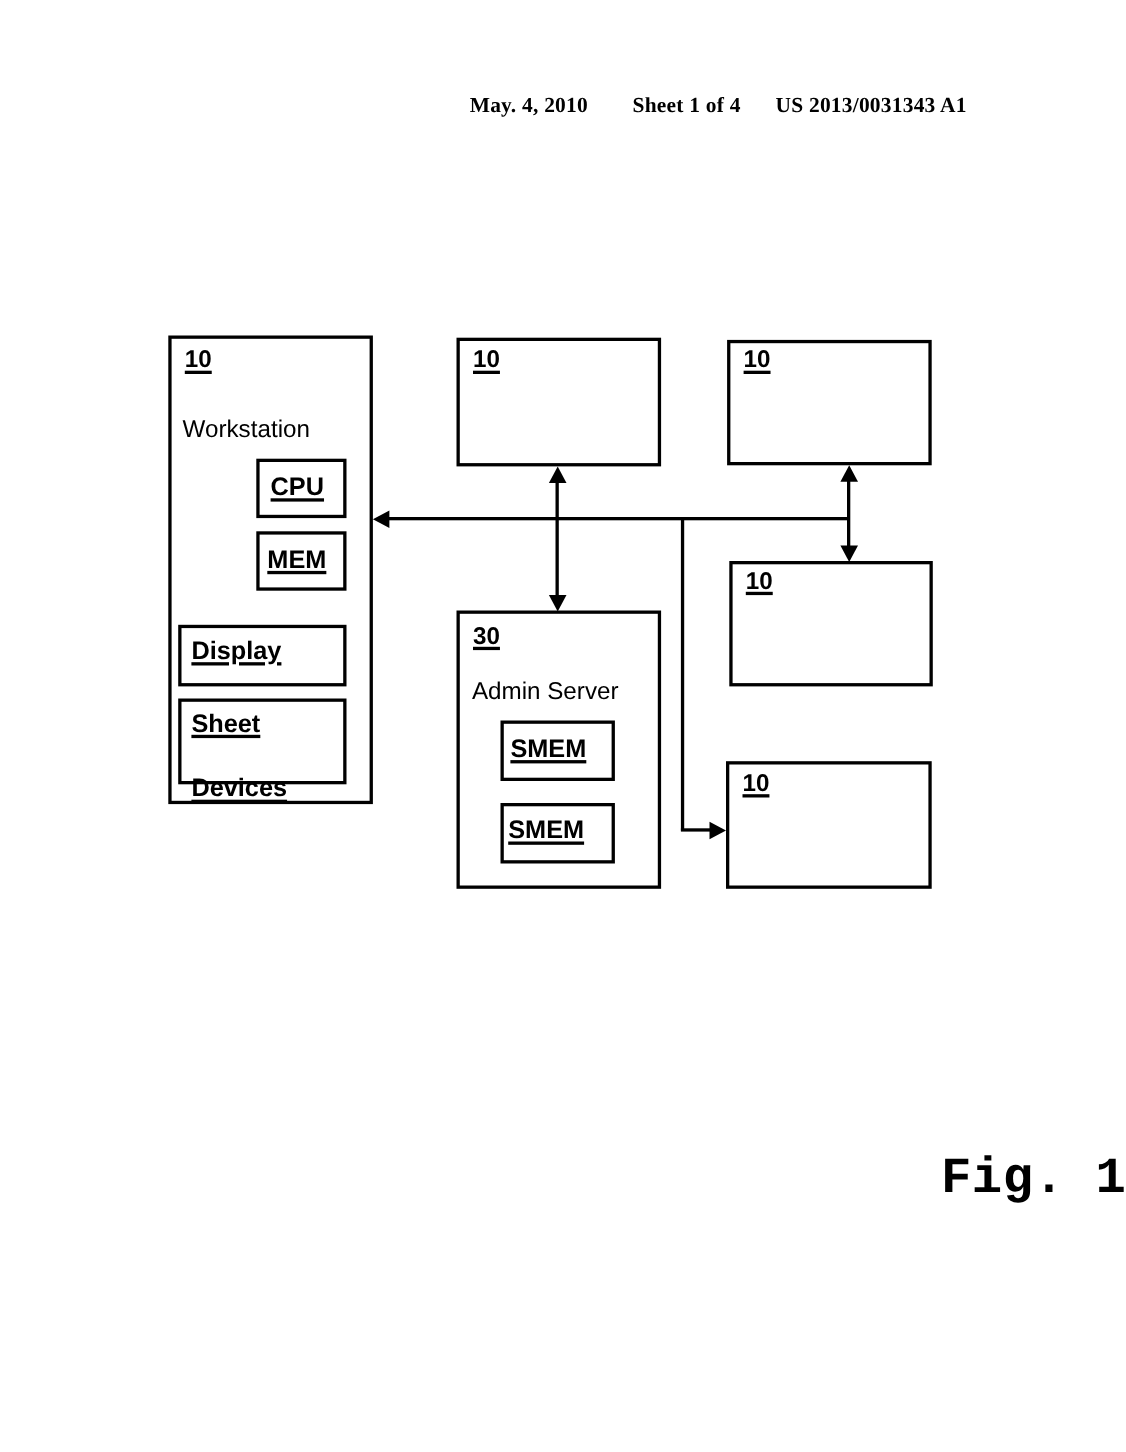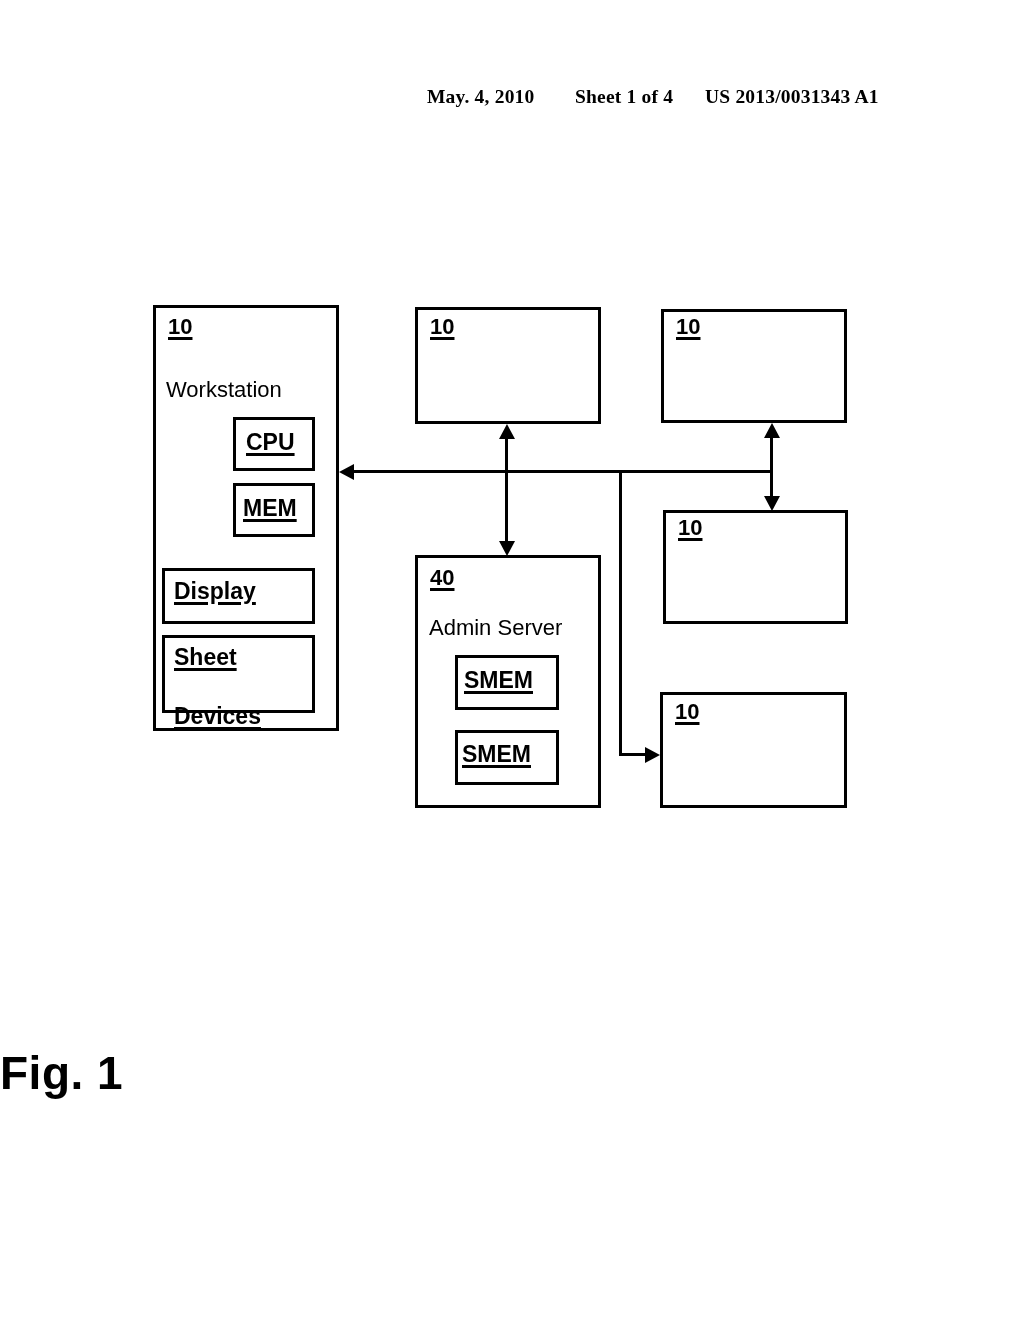--- a/index.html
+++ b/index.html
@@ -126,22 +126,22 @@
     border-bottom: 8px solid transparent;
     border-left: 15px solid #000000;
   }
 
   
   #fig-caption {
     position: absolute;
     left: 0;
     top: 1046px;
     width: 1024px;
-    text-align: left;
-    font-family: Liberation Sans, sans-serif;
+    text-align: right;
+    font-family: Liberation Mono, monospace;
     font-weight: bold;
     font-size: 46px;
     letter-spacing: 0.5px;
   }
 </style>
 </head>
 <body>
 
 <div id="page-header">
   <span class="hdr-item" id="hdr-date">May. 4, 2010</span>
@@ -174,21 +174,21 @@
   <div class="dbox" style="left:661px; top:309px; width:186px; height:114px;"></div>
   <div class="ref" style="left:676px; top:316px;">10</div>
 
   <div class="dbox" style="left:663px; top:510px; width:185px; height:114px;"></div>
   <div class="ref" style="left:678px; top:517px;">10</div>
 
   <div class="dbox" style="left:660px; top:692px; width:187px; height:116px;"></div>
   <div class="ref" style="left:675px; top:701px;">10</div>
 
   <div class="dbox" style="left:415px; top:555px; width:186px; height:253px;"></div>
-  <div class="ref" style="left:430px; top:567px;">40</div>
+  <div class="ref" style="left:430px; top:567px;">30</div>
   <div class="boxcap" style="left:429px; top:616px;">Admin Server</div>
 
   <div class="dbox inner" style="left:455px; top:655px; width:104px; height:55px;"></div>
   <div class="ilabel" style="left:464px; top:667px;">SMEM</div>
 
   <div class="dbox inner" style="left:455px; top:730px; width:104px; height:55px;"></div>
   <div class="ilabel" style="left:462px; top:741px;">SMEM</div>
 
   <div class="hline" style="left:352px; top:470px; width:419px;"></div>
 

